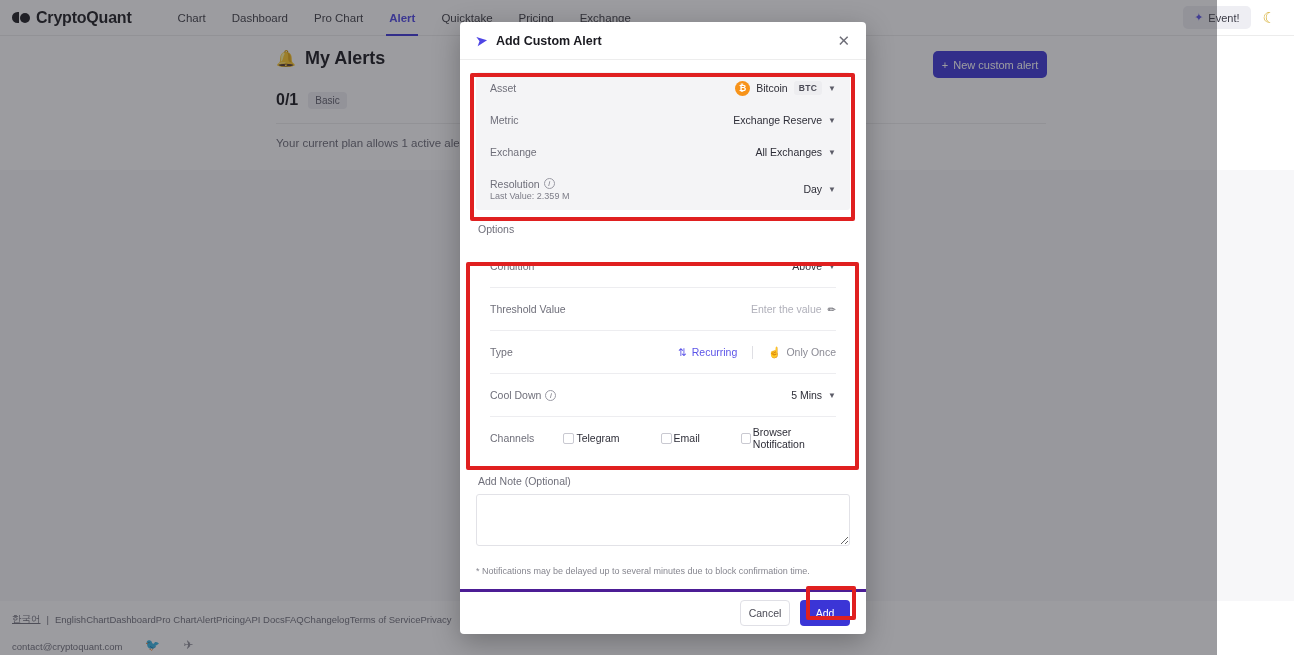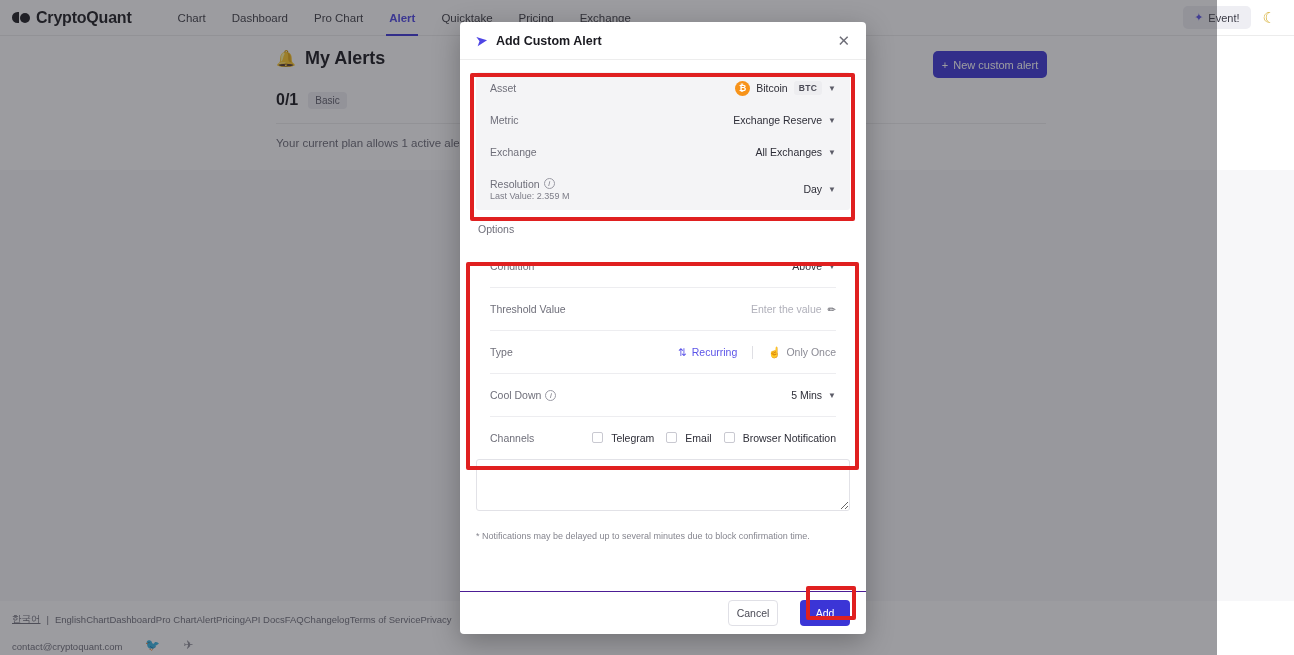--- a/index.html
+++ b/index.html
@@ -101,30 +101,30 @@
 
   .row-div { height: 1px; background: #ededf0; margin: 0 14px; }
 
   .placeholder-txt { color: #b0b0ba; font-size: 10.5px; }
   .pencil { color: #3c3c46; font-size: 10px; cursor: pointer; }
 
   .type-opt { display: flex; align-items: center; gap: 5px; font-size: 10.5px; color: #8b8b95; cursor: pointer; }
   .type-opt.active { color: #5b54e8; }
   .type-sep { width: 1px; height: 13px; background: #dfdfe4; margin: 0 9px; }
 
-  .chan { display: flex; gap: 8px; font-size: 10.5px; color: #2e2e38; cursor: pointer; }
+  .chan { display: flex; align-items: center; gap: 2px; font-size: 10.5px; color: #2e2e38; cursor: pointer; padding-left: 29px; }
   .cbox { width: 11px; height: 11px; border: 1px solid #c9c9d1; border-radius: 2px; background: #fff; }
 
   .note-label { font-size: 10.5px; color: #6f6f7a; margin: 16px 2px 7px 2px; }
   .note-box { width: 100%; height: 52px; border: 1px solid #e2e2e7; border-radius: 3px; background: #fff; }
   .disclaimer { font-size: 9px; color: #86868f; margin-top: 16px; }
 
   .modal-foot {
-    border-top: 1px solid #4c1d95; padding: 8px 16px;
-    display: flex; justify-content: flex-end; align-items: center; gap: 22px; flex: 0 0 auto;
+    border-top: 3px solid #4c1d95; padding: 8px 16px;
+    display: flex; justify-content: flex-end; align-items: center; gap: 10px; flex: 0 0 auto;
   }
   .btn-cancel { width: 50px; height: 26px; background: #fff; border: 1px solid #e0e0e6; border-radius: 4px; font-size: 10.5px; color: #4a4a55; cursor: pointer; }
   .btn-add { width: 50px; height: 26px; background: #3b35d6; border: none; border-radius: 4px; font-size: 10.5px; color: #fff; cursor: pointer; }
 
   
   .redbox { position: absolute; border: 4px solid #e02020; pointer-events: none; border-radius: 2px; }
   #redbox-top    { left: 470px; top: 73px;  width: 385px; height: 148px; }
   #redbox-opts   { left: 466px; top: 262px; width: 393px; height: 208px; }
   #redbox-add    { left: 806px; top: 586px; width: 50px;  height: 34px; }
 </style>
@@ -325,20 +325,21 @@
               <span>Email</span>
             </span>
             <span class="chan">
               <span class="cbox"></span>
               <span>Browser Notification</span>
             </span>
           </span>
         </div>
       </div>
 
+      <div class="note-label">Add Note (Optional)</div>
       <textarea class="note-box" style=""></textarea>
       <div class="disclaimer">* Notifications may be delayed up to several minutes due to block confirmation time.</div>
     </div>
 
     <div class="modal-foot">
       <button class="btn-cancel">Cancel</button>
       <button class="btn-add">Add</button>
     </div>
   </div>
 

